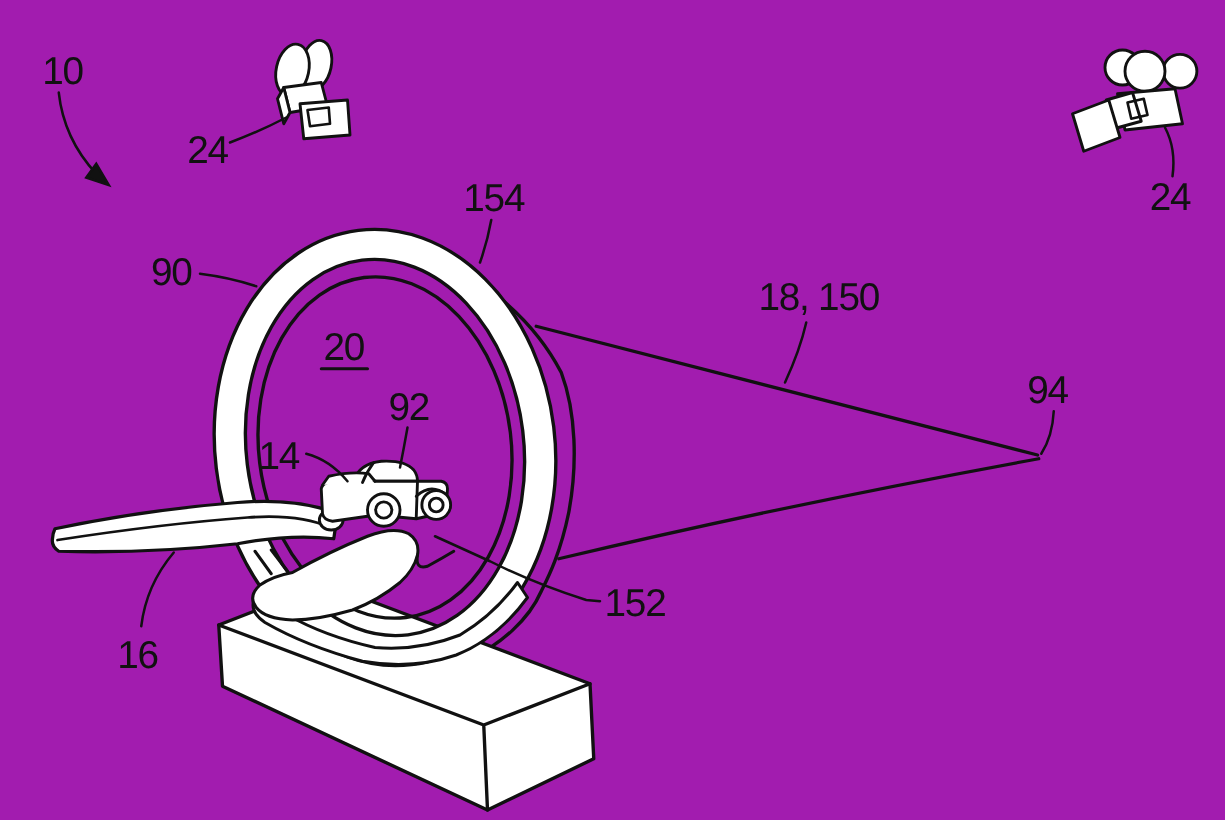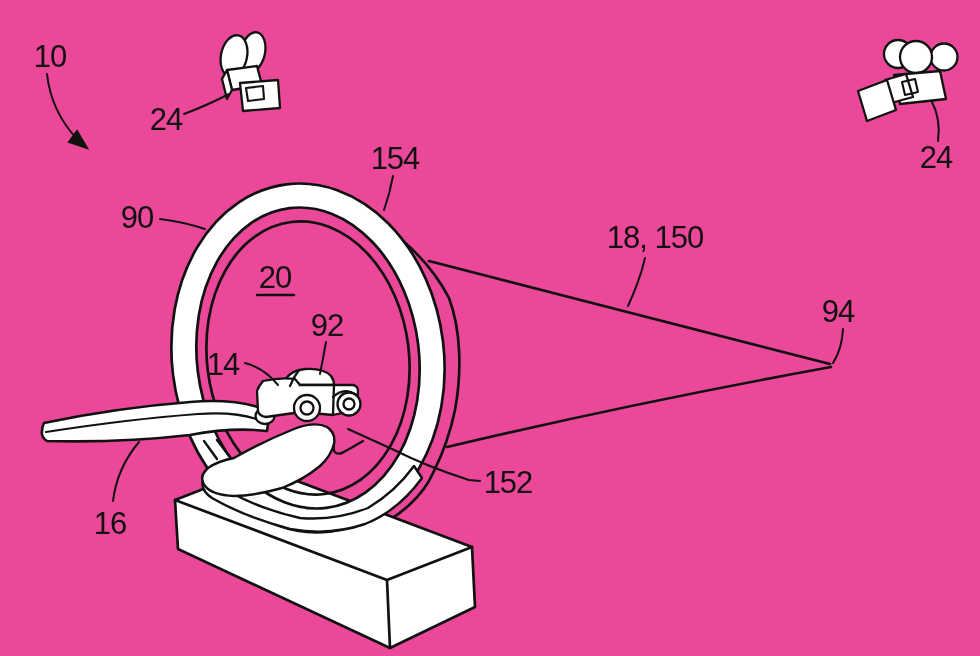--- a/index.html
+++ b/index.html
@@ -5,21 +5,21 @@
   html, body {
     margin: 0;
     padding: 0;
     background: #ffffff;
     font-family: "Liberation Sans", sans-serif;
   }
   #stage {
     position: relative;
     width: 980px;
     height: 656px;
-    background: #ec4899;
+    background: #a21caf;
     overflow: hidden;
   }
   svg { display: block; }
   text.ref {
     font-family: "Liberation Sans", sans-serif;
     font-size: 31px;
     letter-spacing: -1px;
     fill: #111111;
   }
 </style>

